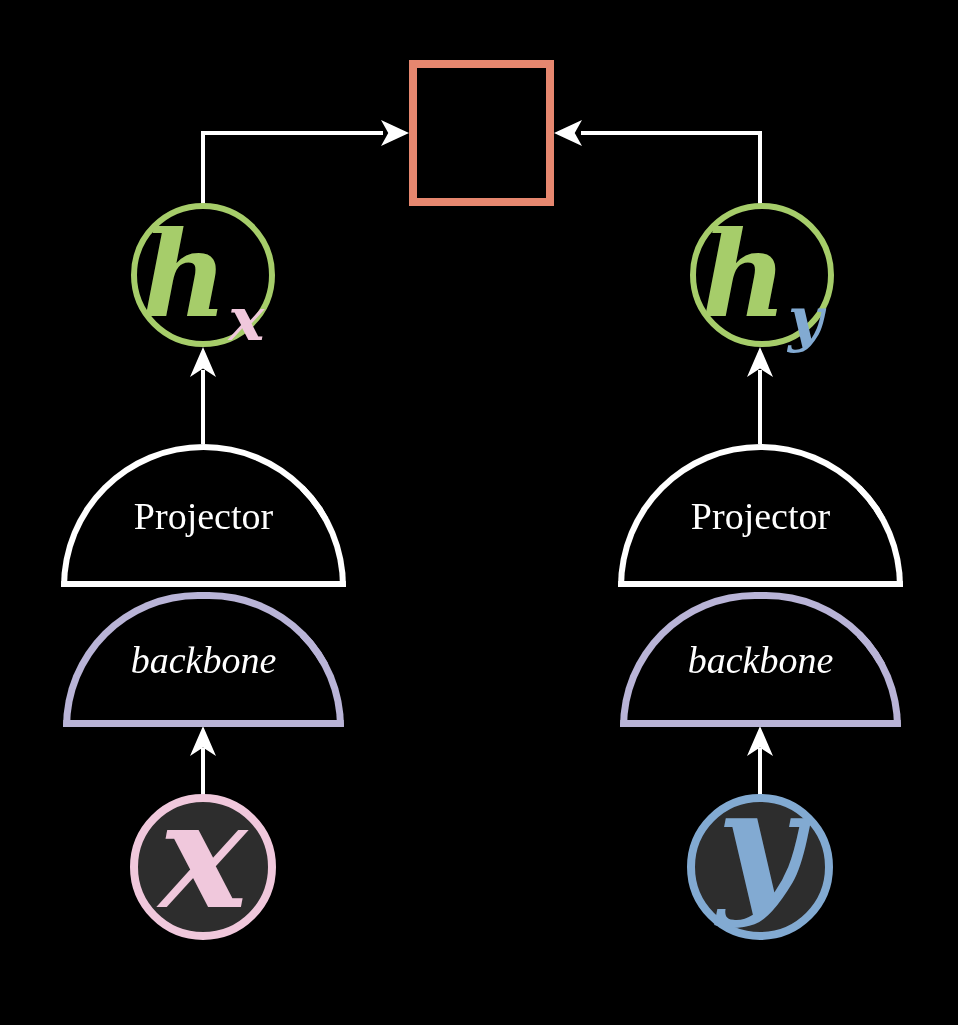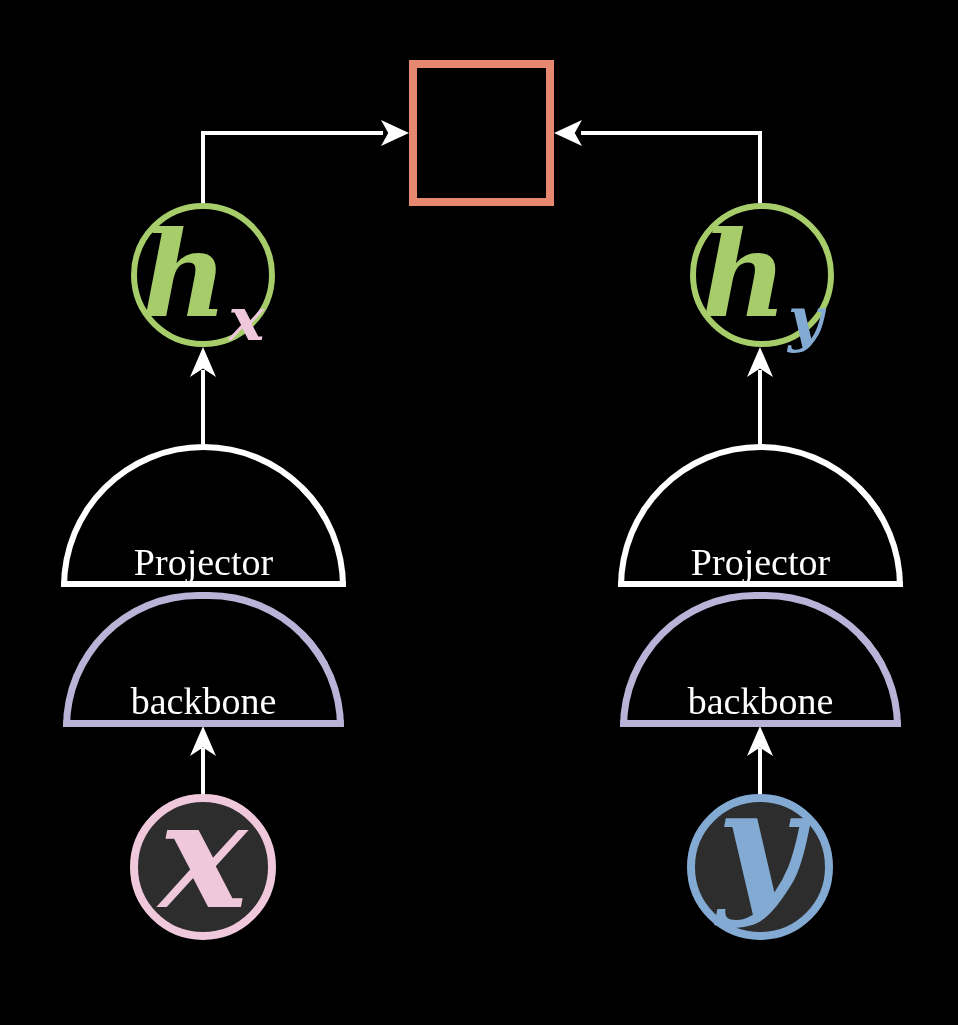--- a/index.html
+++ b/index.html
@@ -91,41 +91,42 @@
     margin-top: 88px;
     margin-left: 1px;
   }
   .sub-pink { color: var(--pink, #F0C8DC); }
   .sub-blue { color: var(--blue, #82AAD2); }
   
   .dome {
     position: absolute;
     box-sizing: border-box;
     display: flex;
-    align-items: flex-end;
+    align-items: center;
     justify-content: center;
     z-index: 2;
     background: transparent;
   }
   .dome-label {
     color: var(--white, #fff);
     font-size: 38px;
     line-height: 1;
   }
   .projector {
     width: 285px; height: 143px;
     border: 6px solid var(--white, #fff);
     border-radius: 143px 143px 0 0;
   }
   #proj-left  { left: 61px;  top: 444px; }
   #proj-right { left: 618px; top: 444px; }
   .backbone {
     width: 281px; height: 135px;
     border: 7px solid var(--lavender, #B9B4D7);
     border-radius: 140px 140px 0 0;
+    font-style: italic;
   }
   #bb-left  { left: 63px;  top: 592px; }
   #bb-right { left: 620px; top: 592px; }
   
   .in-circle {
     position: absolute;
     width: 146px; height: 146px;
     box-sizing: border-box;
     border-radius: 50%;
     background: var(--input_fill, #2D2D2D);

